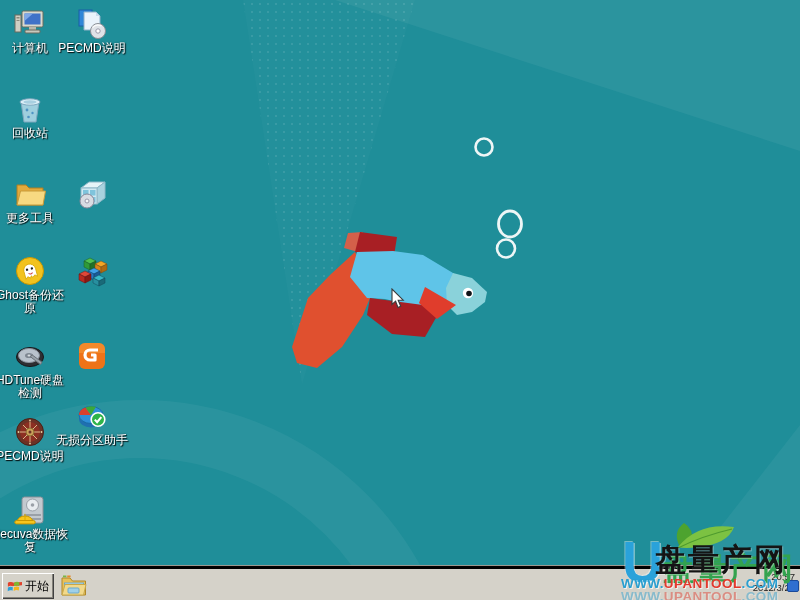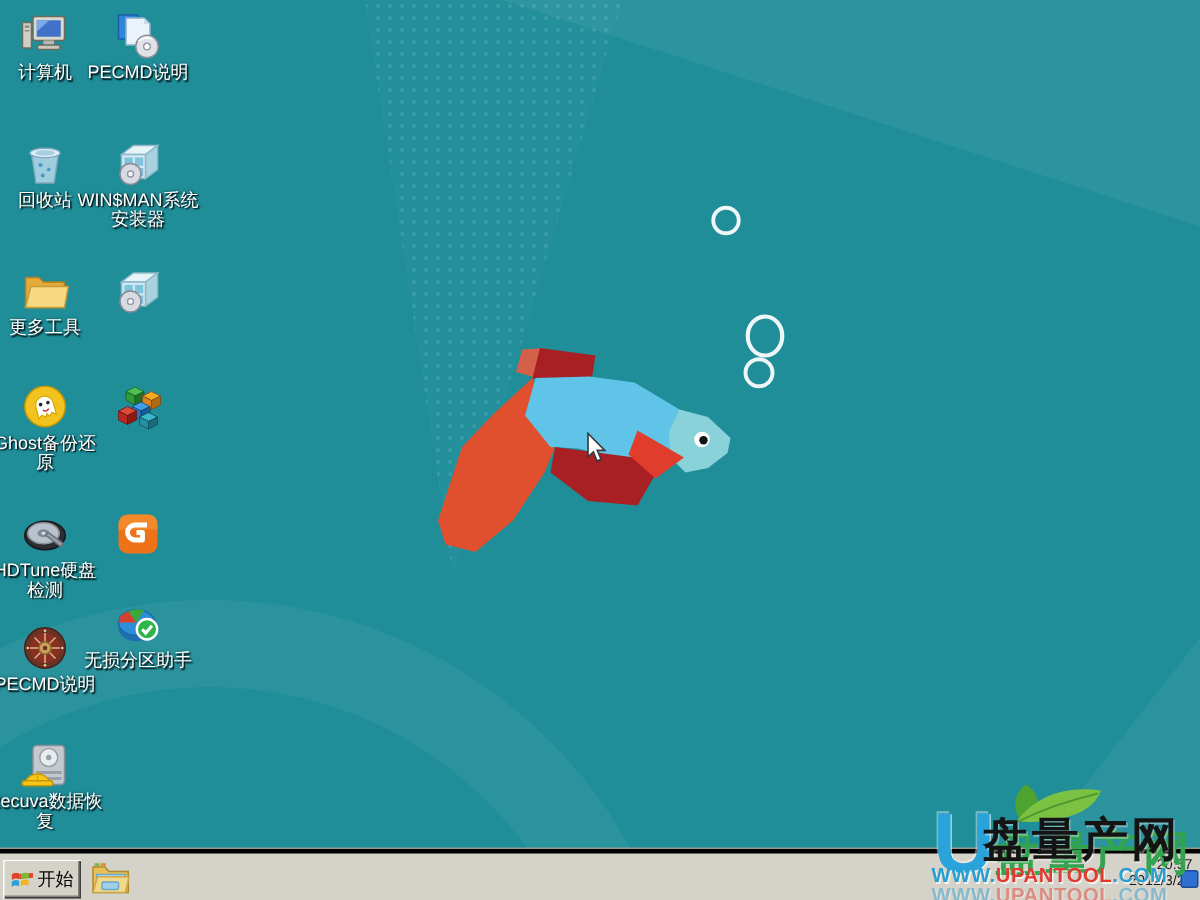--- a/index.html
+++ b/index.html
@@ -129,38 +129,20 @@
           <svg viewBox="0 0 32 32">
             <path d="M7,9 L10,29 H22 L25,9 Z" fill="#bfe0ef" fill-opacity=".8" stroke="#7fa8bf"></path>
             <ellipse cx="16" cy="9" rx="10" ry="3.2" fill="#dceff7" stroke="#7fa8bf"></ellipse>
             <ellipse cx="16" cy="9" rx="6.5" ry="1.8" fill="#a8cfe0"></ellipse>
             <circle cx="13" cy="17" r="1.4" fill="#4f94c4"></circle>
             <circle cx="18.5" cy="20" r="1.2" fill="#4f94c4"></circle>
             <circle cx="14.5" cy="24" r="1.3" fill="#4f94c4"></circle>
           </svg>
         </div>
         <div class="icon-label">回收站</div>
-      </div>
-      <div class="icon-cell col1" style="top: 93px;">
-        <div class="icon-glyph">
-          <svg viewBox="0 0 32 32">
-            <polygon points="5,10 13,4 29,4 21,10" fill="#e6f4f8" stroke="#8fb8c8"></polygon>
-            <polygon points="21,10 29,4 29,20 21,26" fill="#a9d2de" stroke="#8fb8c8"></polygon>
-            <rect x="5" y="10" width="16" height="16" fill="#cfe9f2" stroke="#8fb8c8"></rect>
-            <g fill="#7fc4dc">
-              <rect x="7" y="12" width="5.5" height="5.5"></rect>
-              <rect x="14" y="12" width="5.5" height="5.5"></rect>
-              <rect x="7" y="19" width="5.5" height="5.5"></rect>
-              <rect x="14" y="19" width="5.5" height="5.5"></rect>
-            </g>
-            <circle cx="11" cy="23" r="7" fill="#d8dce2" stroke="#889"></circle>
-            <circle cx="11" cy="23" r="2" fill="#f4f6f8" stroke="#99a"></circle>
-          </svg>
-        </div>
-        <div class="icon-label">WIN$MAN系统安装器</div>
       </div>
       <div class="icon-cell col0" style="top: 178px;">
         <div class="icon-glyph">
           <svg viewBox="0 0 32 32">
             <path d="M3,7 h9 l3,3 h14 v17 H3 Z" fill="#e3aa3c" stroke="#b07f20"></path>
             <path d="M3,27 L6.5,13 H31.5 L29,27 Z" fill="#f7d981" stroke="#c79b3a"></path>
           </svg>
         </div>
         <div class="icon-label">更多工具</div>
       </div>

